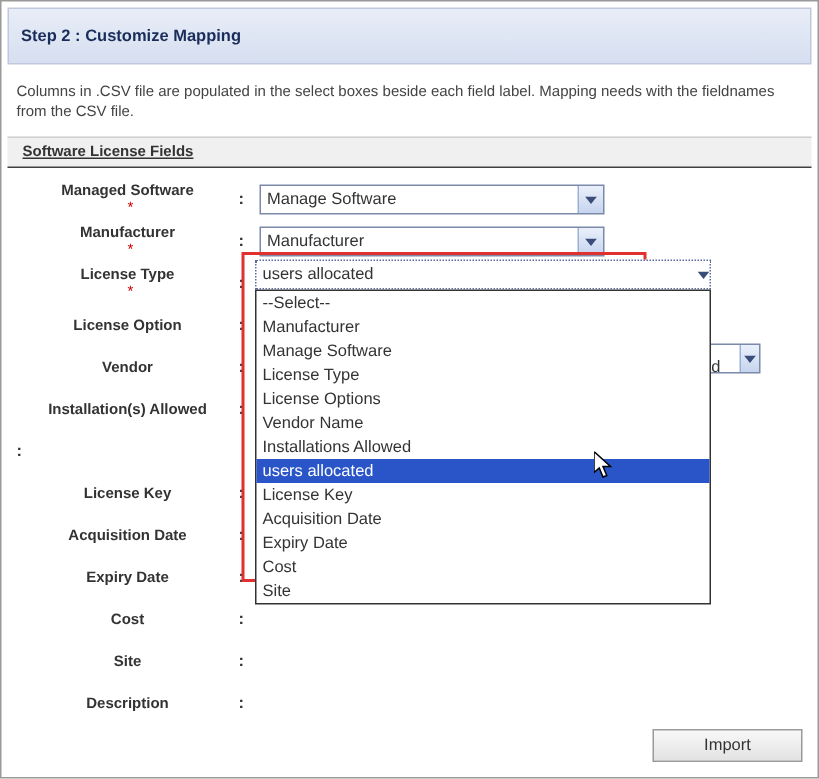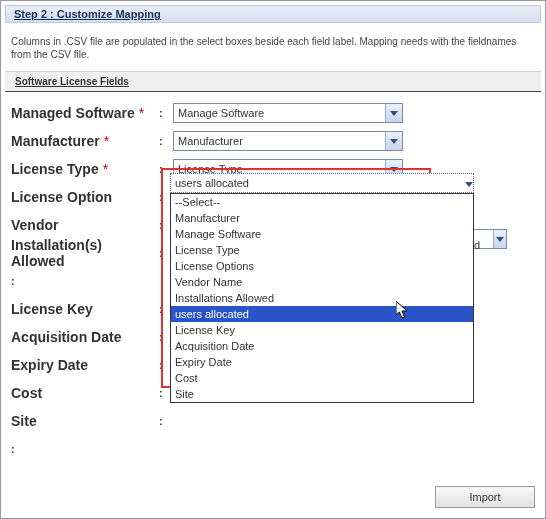--- a/index.html
+++ b/index.html
@@ -10,26 +10,25 @@
       background: #fff;
       width: 546px;
       height: 519px;
       border: 1px solid #999;
       overflow: hidden;
       position: relative;
     }
     .step-header {
       background: linear-gradient(#e8edf7, #d6dff0);
       border: 1px solid #c0c8dd;
-      padding: 2px 8px;
+      padding: 12px 8px;
       margin: 4px;
       font-weight: bold;
       color: #1a2d5a;
       font-size: 11px;
-      text-decoration: underline;
     }
     .instructions {
       padding: 8px 10px 6px 10px;
       font-size: 10px;
       color: #444;
       line-height: 1.3;
     }
     .section-header {
       background: #f0f0f0;
       border-top: 1px solid #d0d0d0;
@@ -46,24 +45,25 @@
     }
     .form-row {
       display: flex;
       align-items: center;
       margin-bottom: 6px;
       height: 22px;
     }
     .label-cell {
       width: 148px;
       font-weight: bold;
-      font-size: 14px;
+      font-size: 10px;
       color: #333;
       display: flex;
       align-items: center;
+      flex-direction: column;
     }
     .req { color: #cc0000; margin-left: 4px; font-weight: normal; }
     .colon-cell {
       width: 14px;
       text-align: left;
       font-weight: bold;
     }
     .select-cell {
       width: 230px;
     }
@@ -304,20 +304,23 @@
       <div class="select-cell"></div>
     </div>
     <div class="form-row">
       <div class="label-cell">
         <span>Site</span>
       </div>
       <div class="colon-cell">:</div>
       <div class="select-cell"></div>
     </div>
     <div class="form-row">
+      <div class="label-cell">
+        <span>Description</span>
+      </div>
       <div class="colon-cell">:</div>
       <div class="select-cell"></div>
     </div>
   </div>
 
 <div class="highlight-box"></div>
 
 <div class="open-select">
   <div class="sel-box">
     <span>users allocated</span>

